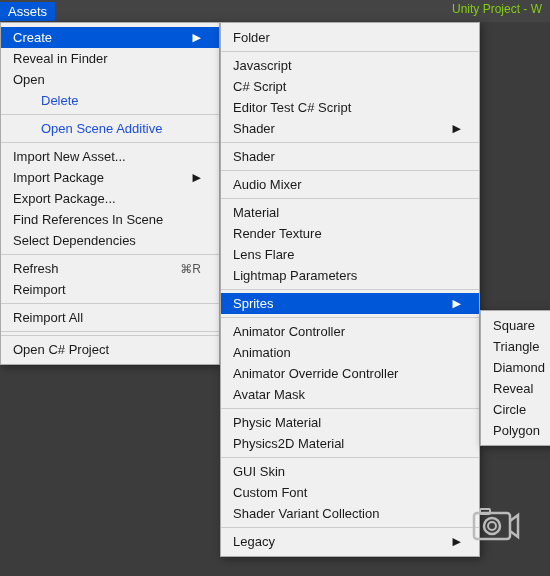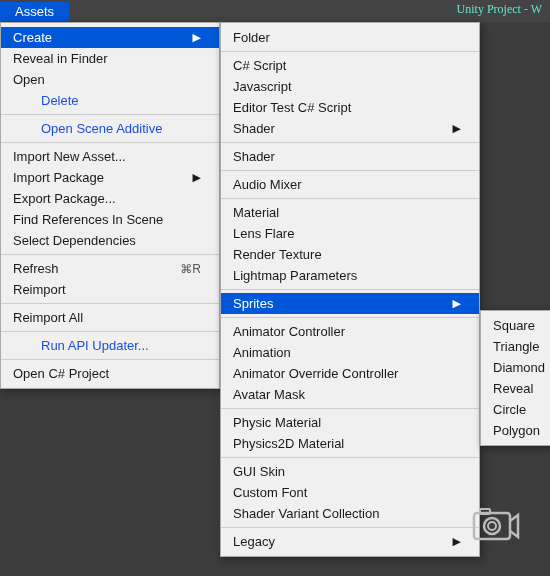--- a/index.html
+++ b/index.html
@@ -19,37 +19,36 @@
       position: absolute;
       top: 0;
       left: 0;
       width: 100%;
       height: 22px;
       background: #444;
       display: flex;
       align-items: center;
     }
     .menu-bar-item {
-      padding: 2px 15px;
+      padding: 2px 8px;
       font-size: 13px;
       color: #fff;
       cursor: pointer;
     }
     .menu-bar-item.active {
       background: #0057d8;
     }
 
     
     .unity-project-label {
       position: absolute;
       top: 2px;
       right: 8px;
       font-size: 12px;
-      color: #5eead4;
-      font-family: Liberation Serif, serif;
+      color: #84cc16;
     }
 
     
     .dropdown {
       position: absolute;
       background: #f0f0f0;
       color: #1a1a1a;
       border: 1px solid #aaa;
       box-shadow: 2px 2px 8px rgba(0,0,0,0.4);
       min-width: 200px;
@@ -174,64 +173,61 @@
       <span class="shortcut">⌘R</span>
     </div>
     <div class="dropdown-item">
       <span>Reimport</span>
     </div>
     <div class="dropdown-separator"></div>
     <div class="dropdown-item">
       <span>Reimport All</span>
     </div>
     <div class="dropdown-separator"></div>
-    <div class="dropdown-item disabled">
-      <span>Run API Updater...</span>
-    </div>
     <div class="dropdown-separator"></div>
     <div class="dropdown-item">
       <span>Open C# Project</span>
     </div>
   </div>
 
 <div class="dropdown menu-create" id="create-menu">
     <div class="dropdown-item">
       <span>Folder</span>
     </div>
     <div class="dropdown-separator"></div>
     <div class="dropdown-item">
+      <span>Javascript</span>
+    </div>
+    <div class="dropdown-item">
       <span>C# Script</span>
     </div>
     <div class="dropdown-item">
-      <span>Javascript</span>
-    </div>
-    <div class="dropdown-item">
       <span>Editor Test C# Script</span>
     </div>
     <div class="dropdown-item">
       <span>Shader</span>
       <span class="arrow">▶</span>
     </div>
     <div class="dropdown-separator"></div>
     <div class="dropdown-item">
       <span>Shader</span>
     </div>
     <div class="dropdown-separator"></div>
     <div class="dropdown-item">
       <span>Audio Mixer</span>
     </div>
     <div class="dropdown-separator"></div>
     <div class="dropdown-item">
       <span>Material</span>
     </div>
     <div class="dropdown-item">
+      <span>Render Texture</span>
+    </div>
+    <div class="dropdown-item">
       <span>Lens Flare</span>
-    </div>
-    <div class="dropdown-item">
-      <span>Render Texture</span>
     </div>
     <div class="dropdown-item">
       <span>Lightmap Parameters</span>
     </div>
     <div class="dropdown-separator"></div>
     <div class="dropdown-item highlighted">
       <span>Sprites</span>
       <span class="arrow">▶</span>
     </div>
     <div class="dropdown-separator"></div>

